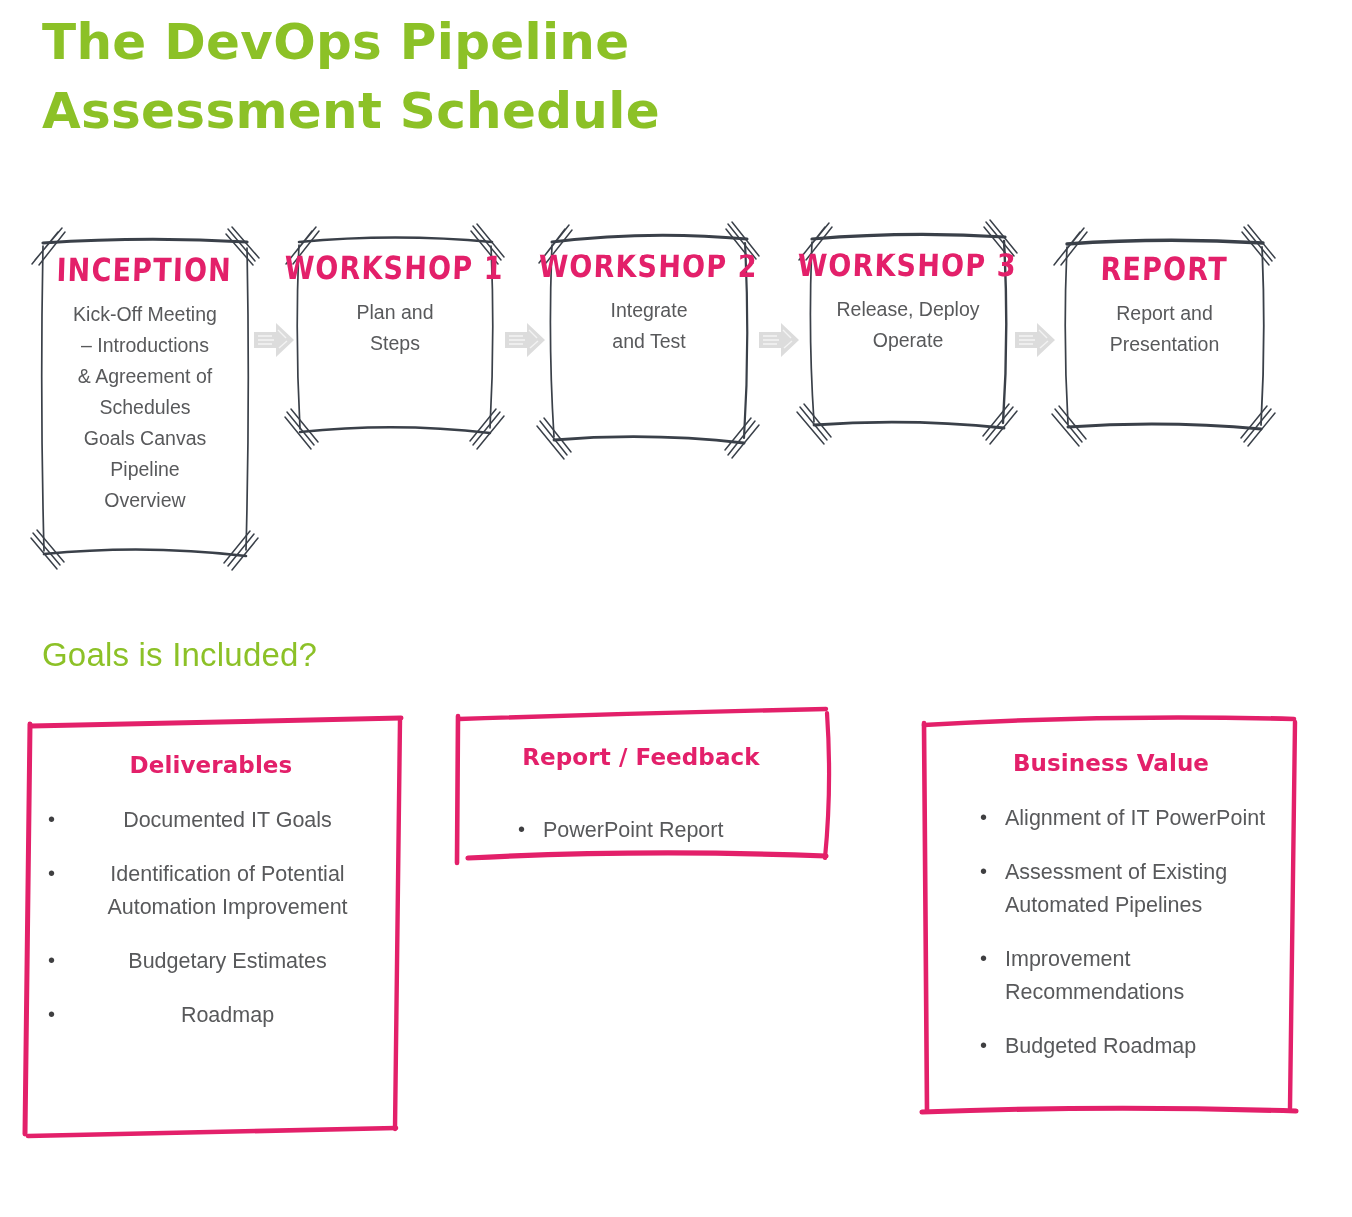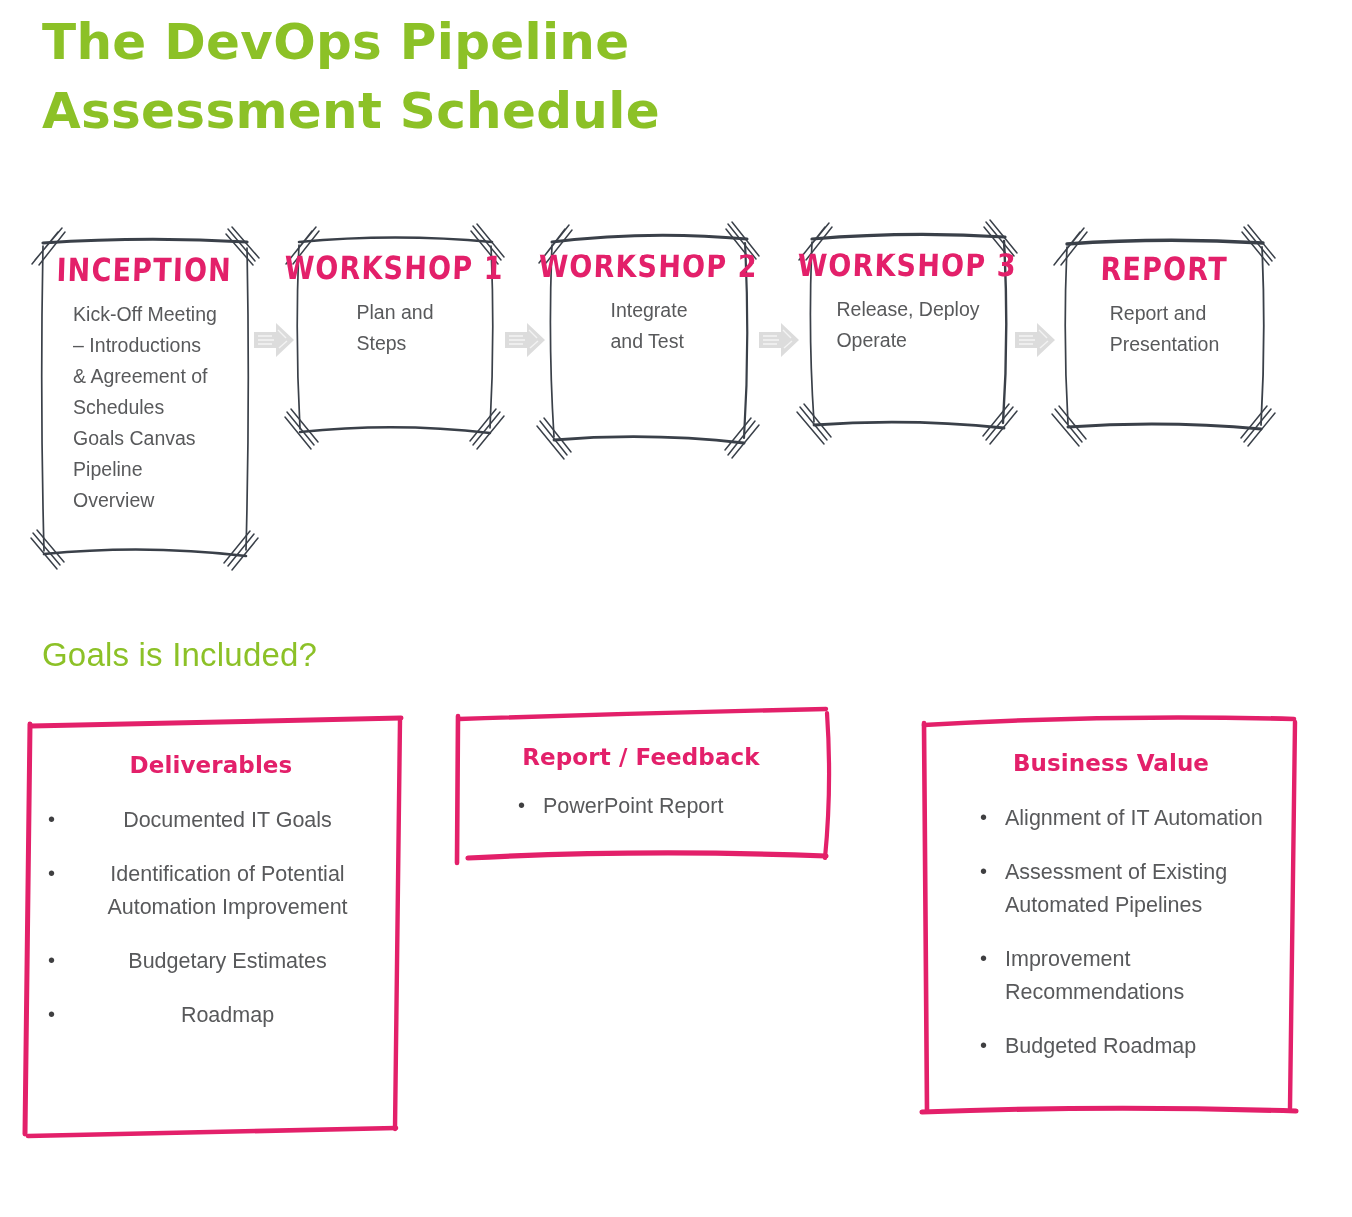--- a/index.html
+++ b/index.html
@@ -45,20 +45,21 @@
     transform: scaleY(1.18) skewX(-2deg);
     transform-origin: center top;
     margin-bottom: 16px;
     white-space: nowrap;
   }
   .stage-body {
     font-family: "Liberation Sans", sans-serif;
     font-size: 19.5px;
     line-height: 31px;
     color: #58595B;
+    text-align: center;
     white-space: pre-line;
     padding: 0 8px;
   }
   .arrow { position: absolute; }
 
   
   .section-heading {
     position: absolute;
     left: 42px; top: 636px;
     font-family: "Liberation Sans", sans-serif;
@@ -272,39 +273,39 @@
     <svg class="card-svg" width="378" height="158" viewBox="0 0 378 158">
       <g fill="none" stroke="#E3206A" stroke-linecap="round" stroke-linejoin="round">
         <path d="M5 13 Q 190 7 372 3" stroke-width="4.4"></path>
         <path d="M373 7 Q 378 80 371 152" stroke-width="4.2"></path>
         <path d="M14 152 Q 190 143 372 150" stroke-width="5.2"></path>
         <path d="M4 10 L 3 157" stroke-width="4.6"></path>
       </g>
     </svg>
     <div class="card-inner" style="padding:38px 22px 0 18px;">
       <div class="card-title">Report / Feedback</div>
-      <ul class="bullets" style="margin-top:20px; padding-left:38px;">
+      <ul class="bullets" style="margin-top:44px; padding-left:38px;">
         <li>PowerPoint Report</li>
       </ul>
     </div>
   </div>
 
   <div class="card" style="left:918px; top:712px; width:382px; height:408px;">
     <svg class="card-svg" width="382" height="408" viewBox="0 0 382 408">
       <g fill="none" stroke="#E3206A" stroke-linecap="round" stroke-linejoin="round">
         <path d="M6 13 Q 190 2 376 7" stroke-width="4.6"></path>
         <path d="M377 10 L 372 396" stroke-width="4.4"></path>
         <path d="M4 400 Q 190 393 378 399" stroke-width="5.2"></path>
         <path d="M6 11 L 9 398" stroke-width="4.6"></path>
       </g>
     </svg>
     <div class="card-inner" style="padding:38px 22px 0 26px;">
       <div class="card-title">Business Value</div>
       <ul class="bullets" style="margin-top:26px; padding-left:28px;">
-        <li>Alignment of IT Automation</li>
+        <li>Alignment of IT PowerPoint</li>
         <li>Assessment of Existing Automated Pipelines</li>
         <li>Improvement Recommendations</li>
         <li>Budgeted Roadmap</li>
       </ul>
     </div>
   </div>
 
 </div>
 
 </body></html>

